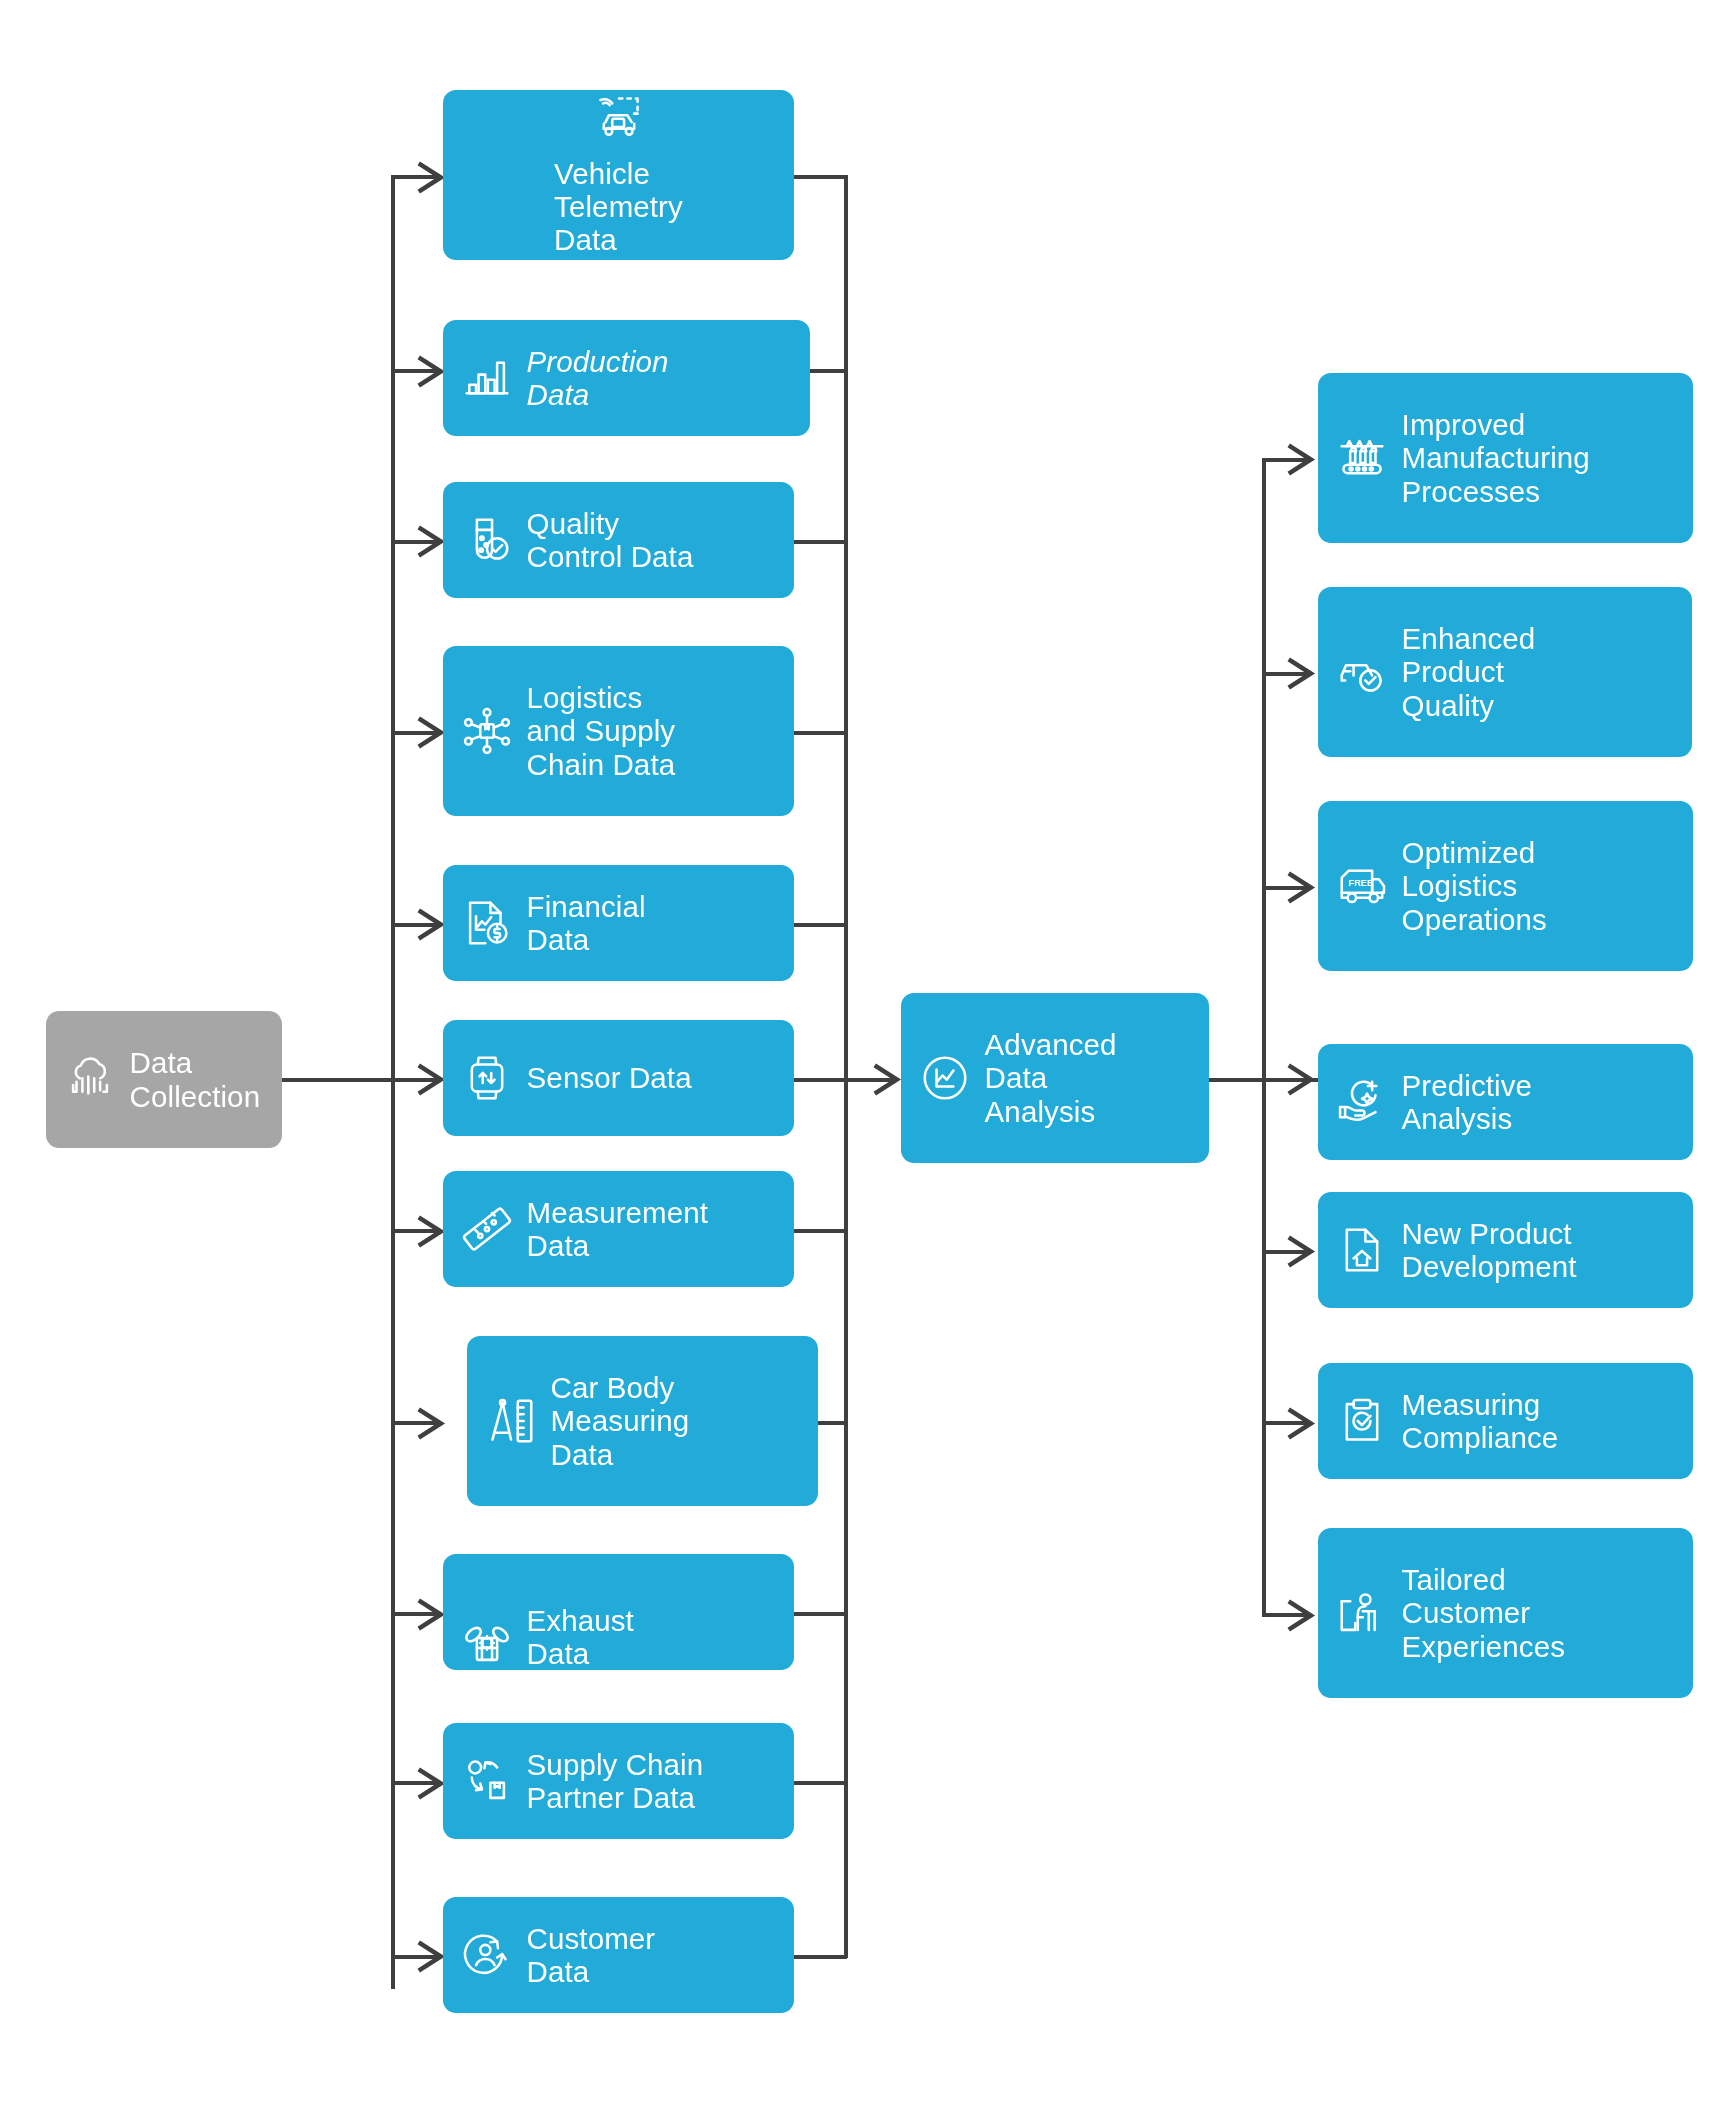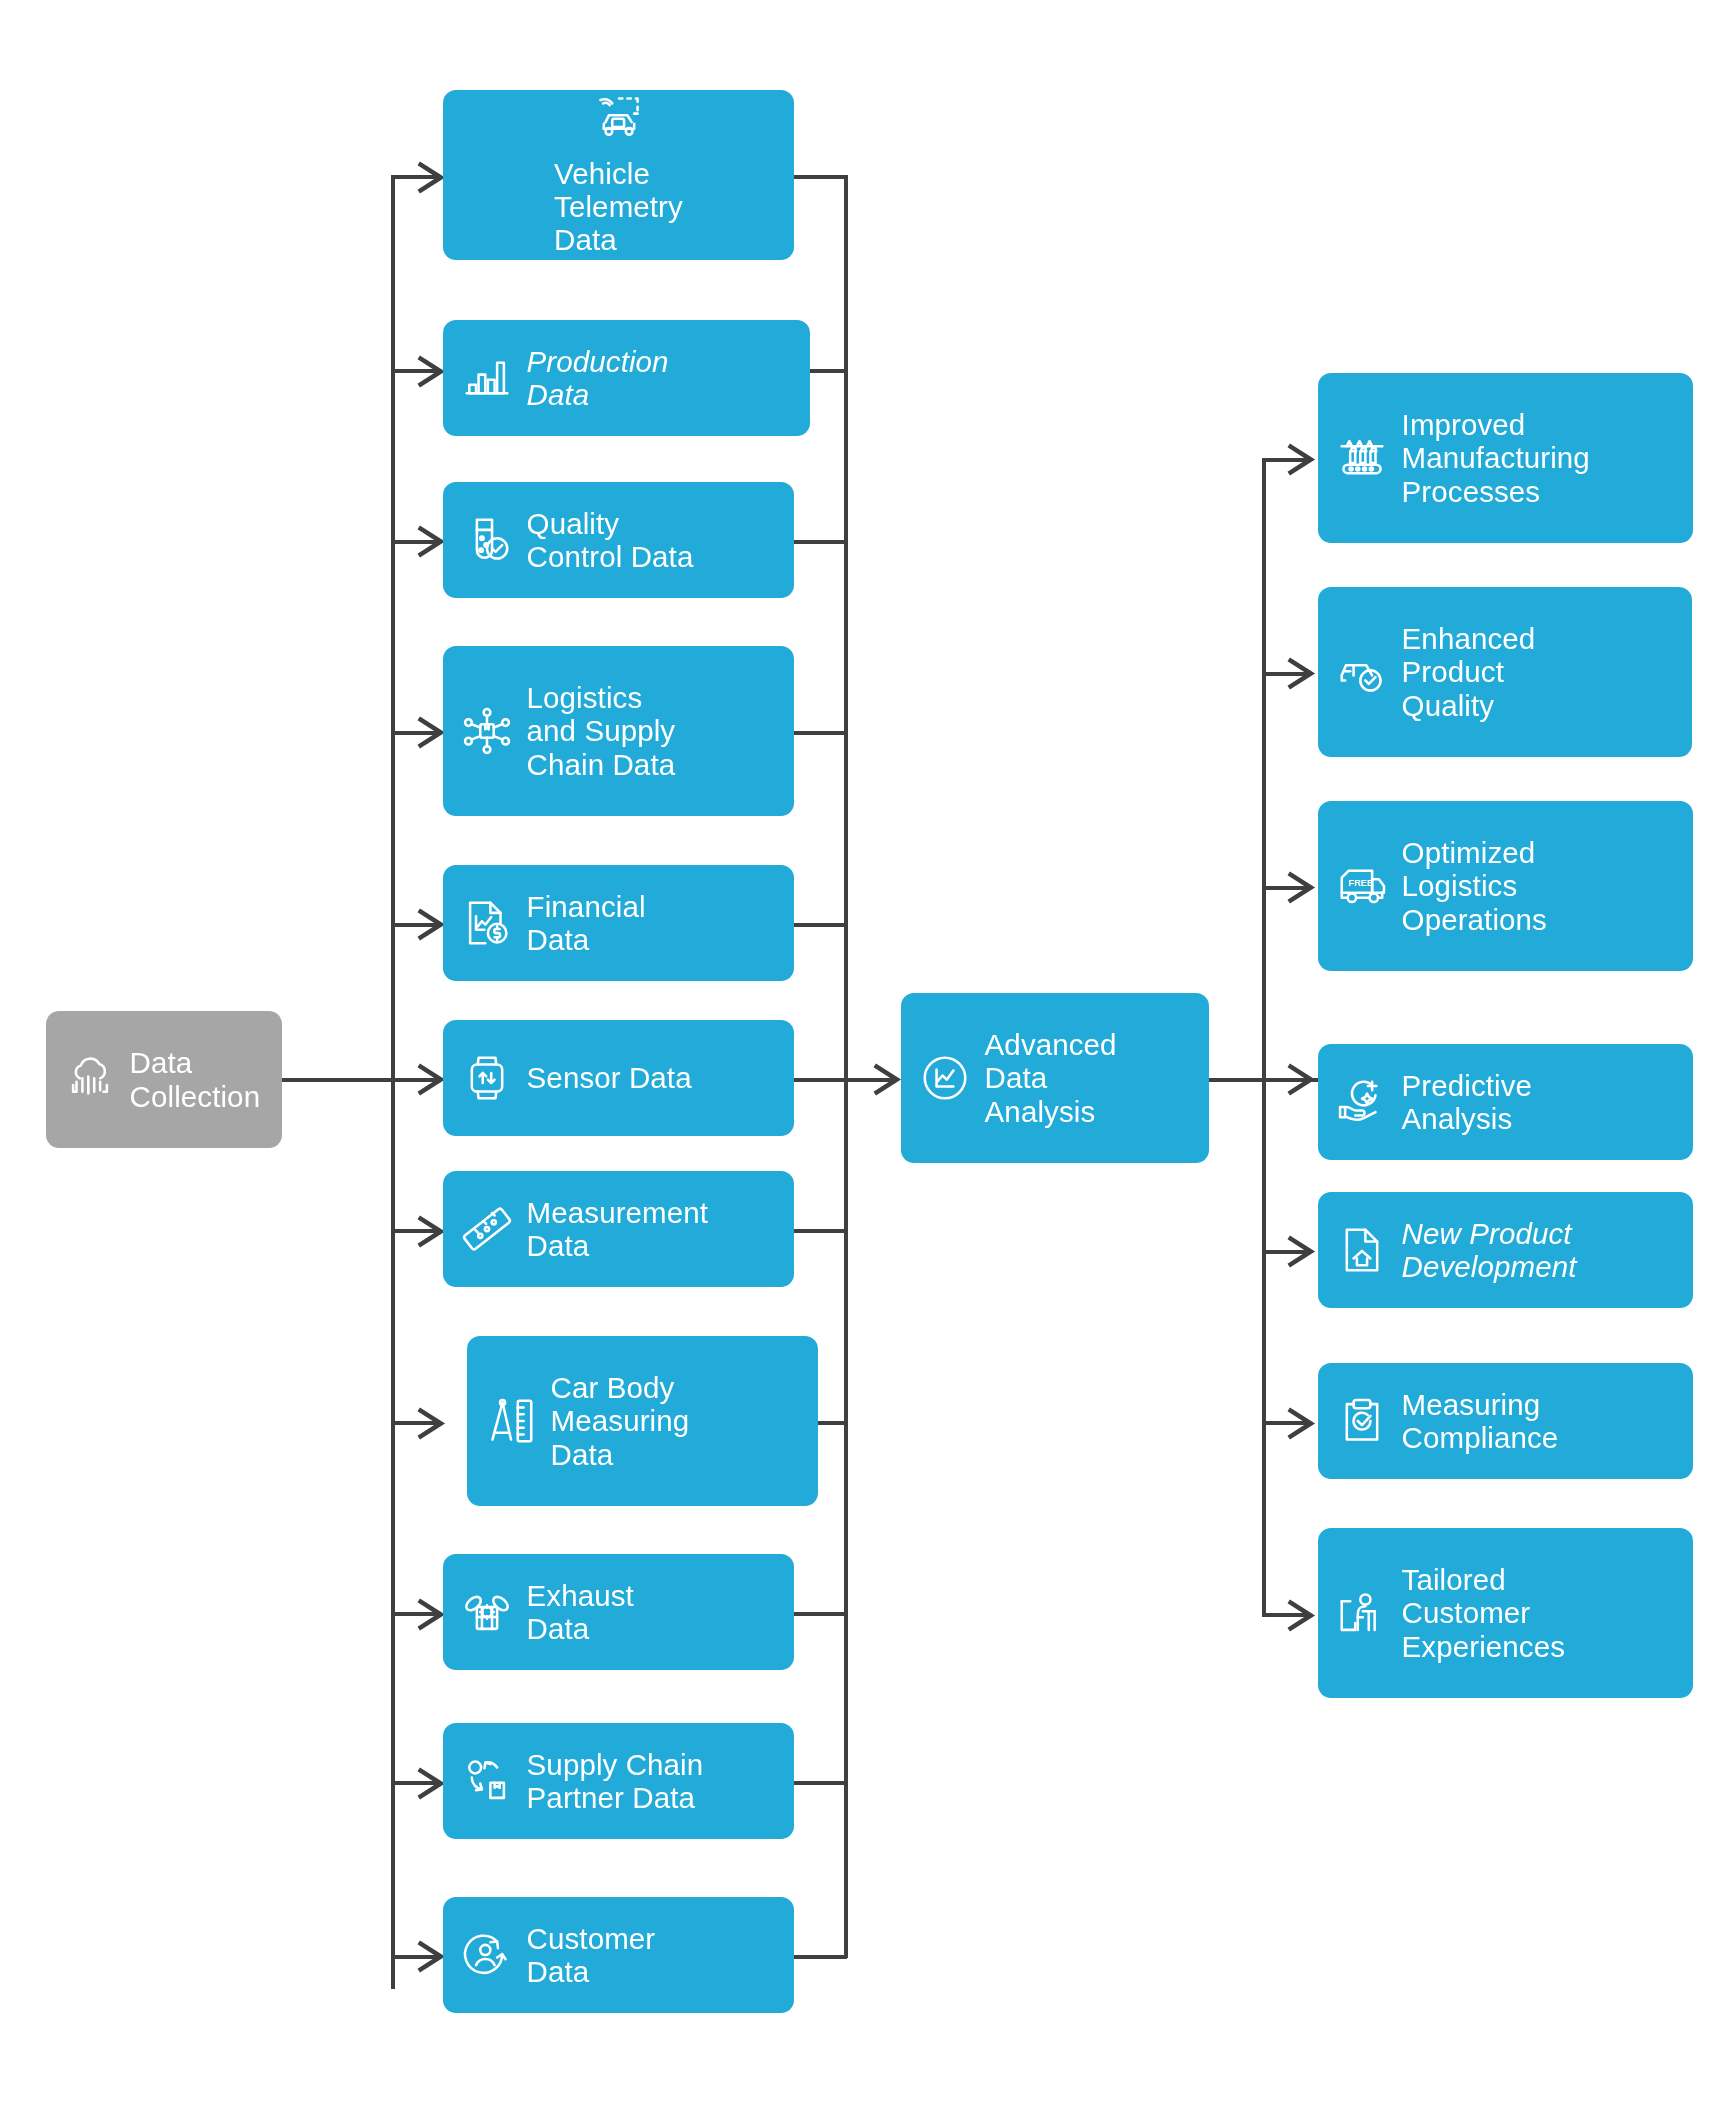--- a/index.html
+++ b/index.html
@@ -300,21 +300,21 @@
         <path d="M12 46h16"></path>
         <rect x="40" y="8" width="16" height="48" rx="2"></rect>
         <path d="M40 16h7M40 24h7M40 32h7M40 40h7M40 48h7"></path>
       </svg>
     </span>
     <span class="lbl">Car Body
 Measuring
 Data</span>
   </div>
 
-  <div class="node blue" style="left:443px;top:1554px;width:351px;height:116px;">
+  <div class="node blue" style="left:443px;top:1554px;width:351px;height:116px;align-items:flex-end;">
     <span class="ico">
       <svg viewBox="0 0 64 64" fill="none" stroke="#fff" stroke-width="3" stroke-linecap="round" stroke-linejoin="round">
         <ellipse cx="16" cy="22" rx="10" ry="6" transform="rotate(-40 16 22)"></ellipse>
         <ellipse cx="48" cy="22" rx="10" ry="6" transform="rotate(40 48 22)"></ellipse>
         <rect x="20" y="26" width="24" height="26" rx="2"></rect>
         <path d="M20 38h24M26 26v26M38 26v26"></path>
         <circle cx="32" cy="32" r="6"></circle>
         <path d="M32 24v3M32 37v3M24 32h3M37 32h3"></path>
       </svg>
     </span>
@@ -423,21 +423,21 @@
         <path d="M38 22l2 4 4 2-4 2-2 4-2-4-4-2 4-2z"></path>
         <path d="M6 38h6v12H6z"></path>
         <path d="M14 38c4 0 7 4 11 4h7a3 3 0 0 1 0 6h-8"></path>
         <path d="M14 50c6 3 14 4 20 1l14-7"></path>
       </svg>
     </span>
     <span class="lbl">Predictive
 Analysis</span>
   </div>
 
-  <div class="node blue" style="left:1318px;top:1192px;width:375px;height:116px;font-style:italic;">
+  <div class="node blue" style="left:1318px;top:1192px;width:375px;height:116px;">
     <span class="ico">
       <svg viewBox="0 0 64 64" fill="none" stroke="#fff" stroke-width="3" stroke-linecap="round" stroke-linejoin="round">
         <path d="M14 8h22l14 14v34H14z"></path>
         <path d="M36 8v14h14"></path>
         <path d="M22 42l10-9 10 9"></path>
         <path d="M26 42v8h12v-8"></path>
       </svg>
     </span>
     <span class="lbl">New Product
 Development</span>

